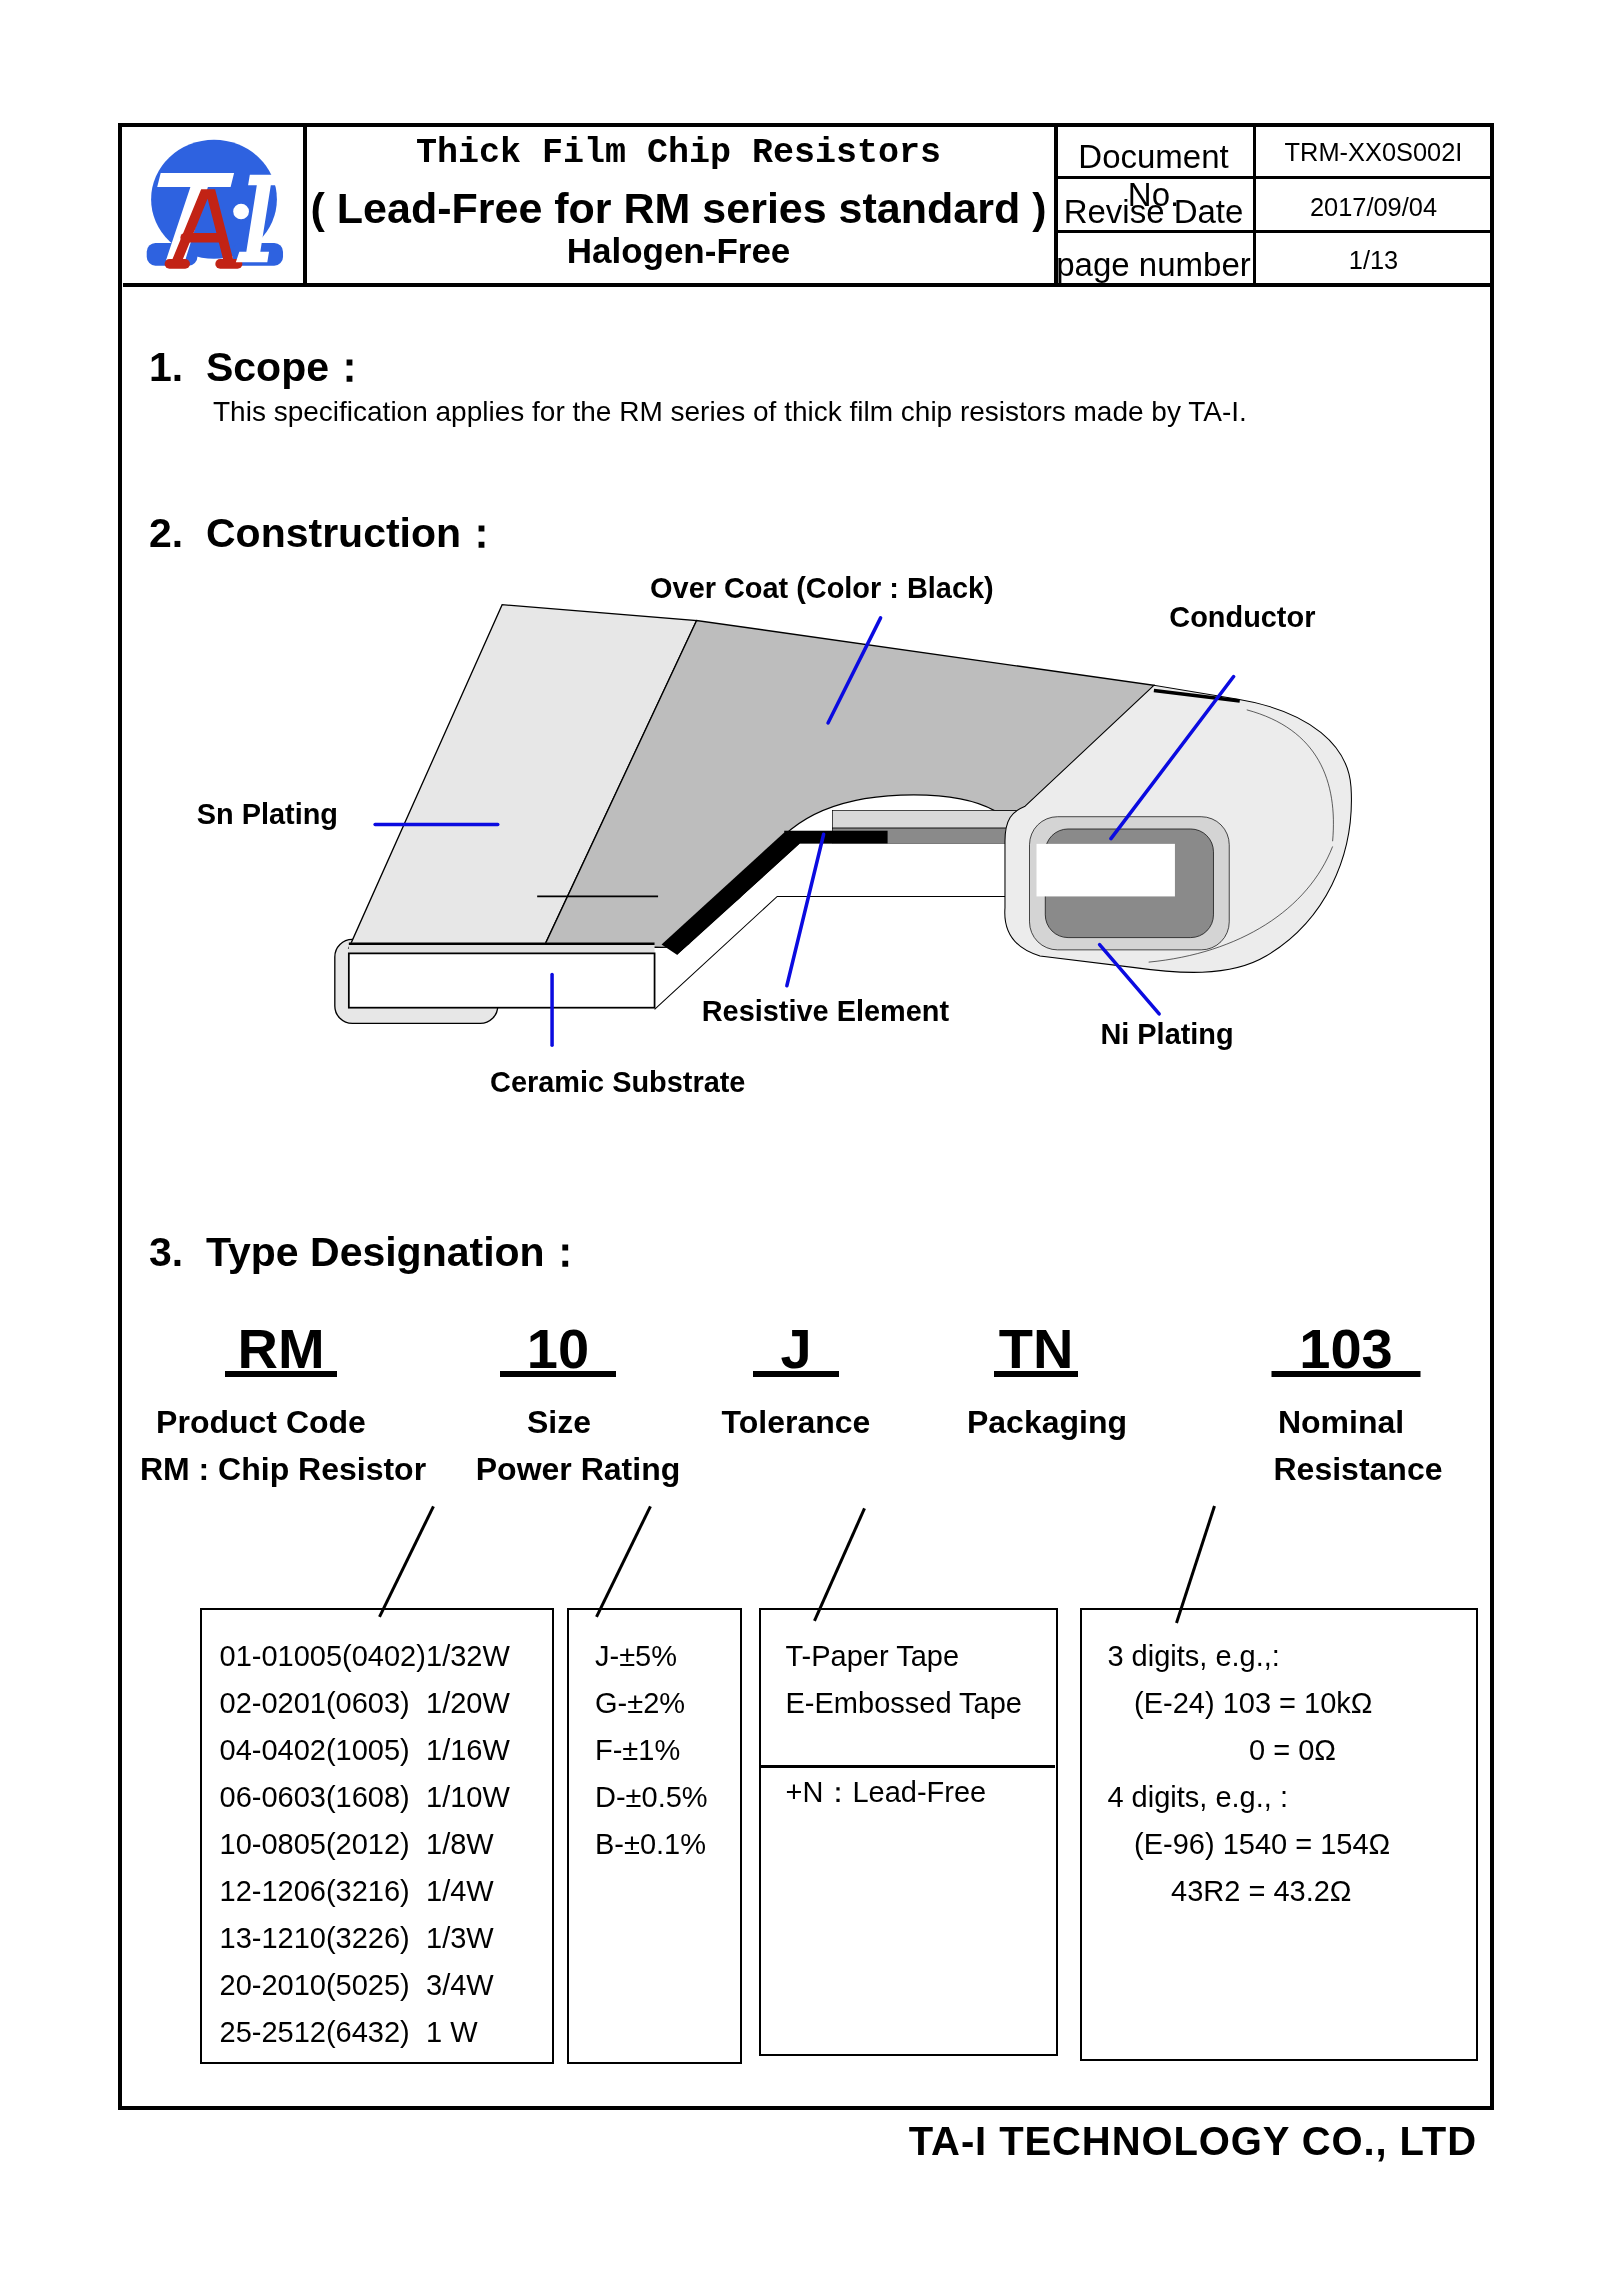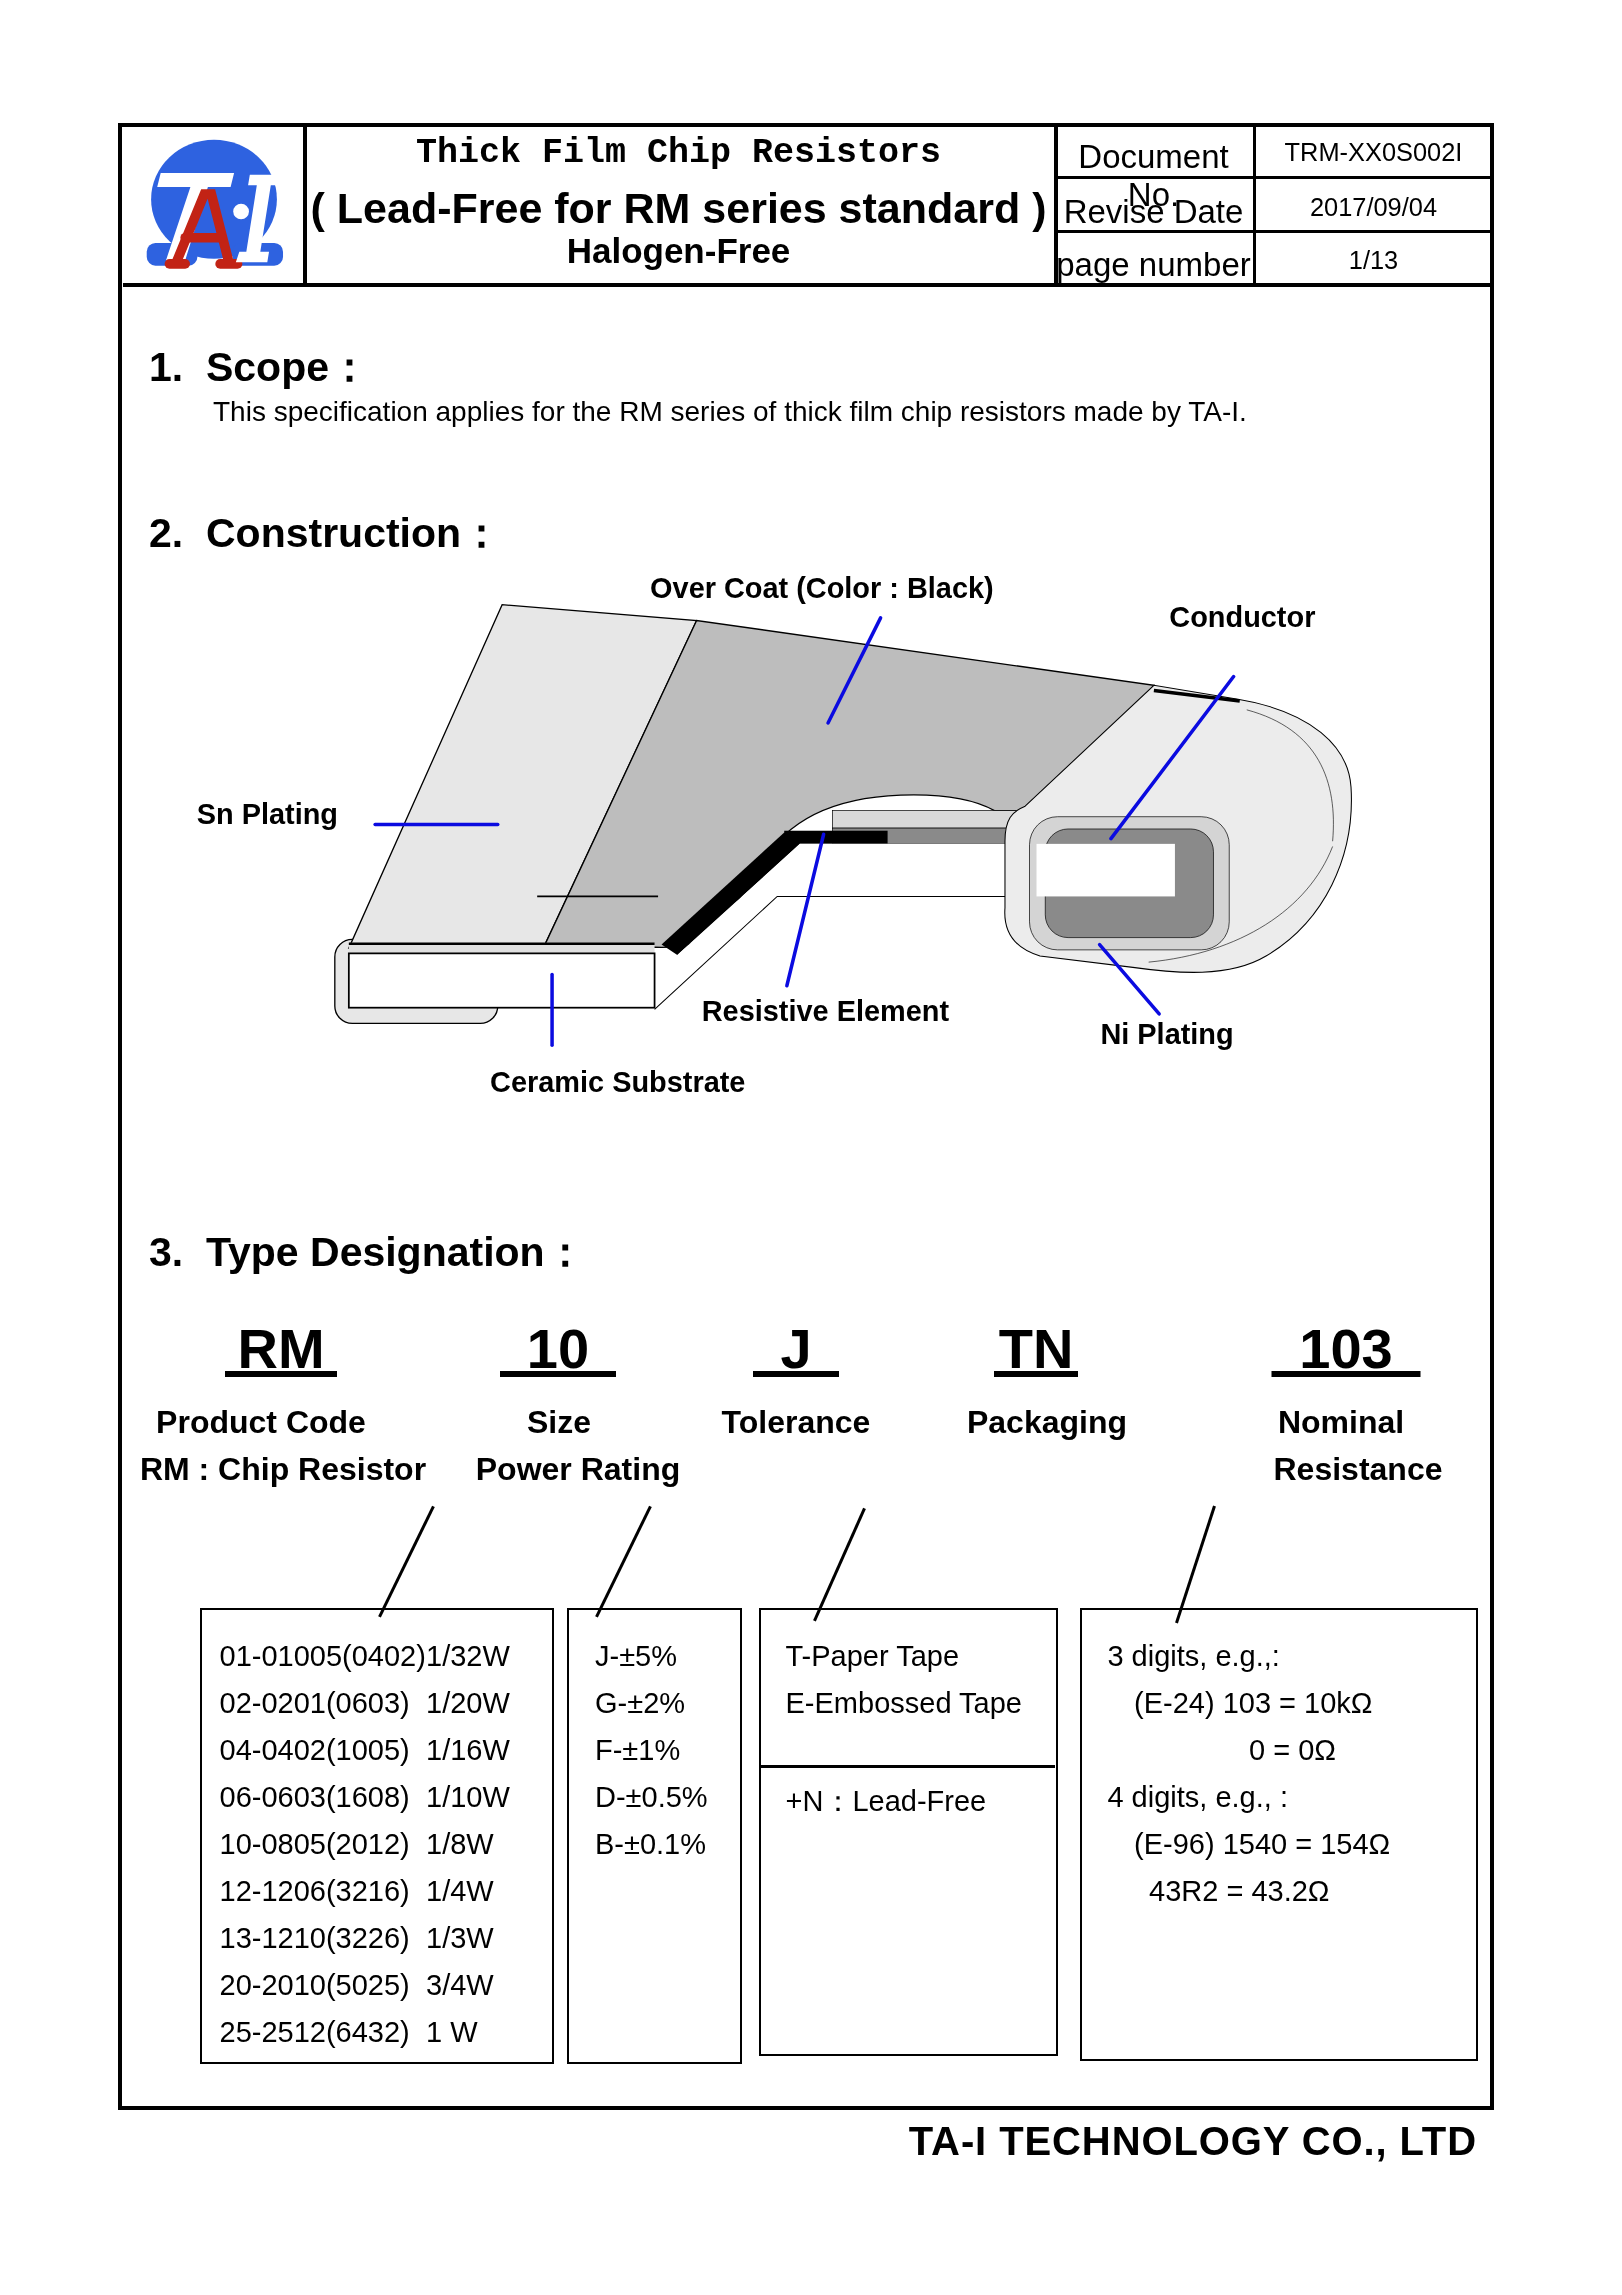--- a/index.html
+++ b/index.html
@@ -23,21 +23,21 @@
   .box{position:absolute;border:2.6px solid #000;box-sizing:border-box;font-size:29px;}
   .rows{padding-top:23px;}
   .row{position:relative;height:47px;line-height:47px;}
   .row .c1{position:absolute;left:17.5px;white-space:pre;}
   .row .c2{position:absolute;left:224px;white-space:pre;}
   .tolrow{height:47px;line-height:47px;padding-left:26px;white-space:pre;}
   .pakrow{height:47px;line-height:47px;padding-left:24.5px;white-space:pre;}
   .pakdiv{position:absolute;left:-0.9px;top:155px;width:295px;height:2.6px;background:#000;}
   .paklow{position:absolute;left:0;top:158px;width:100%;}
   .nomrow{height:47px;line-height:47px;white-space:pre;}
-  .ind1{padding-left:25.4px;}.ind2{padding-left:52px;}.ind3{padding-left:167px;}.ind4{padding-left:67px;}
+  .ind1{padding-left:25.4px;}.ind2{padding-left:52px;}.ind3{padding-left:167px;}.ind4{padding-left:89px;}
   .footer{right:146px;top:2119px;font-size:40px;font-weight:bold;letter-spacing:0.9px;}
   svg text{font-family:"Liberation Sans",sans-serif;font-weight:bold;font-size:33px;}
 </style>
 </head>
 <body>
 
 <div class="page">
 
   <div class="frame"></div>
 
@@ -200,21 +200,21 @@
     <div class="tolrow">B-±0.1%</div>
   </div>
 
   <div class="box" style="left:759px;top:1608px;width:299px;height:448px">
     <div class="rows">
       <div class="pakrow">T-Paper Tape</div>
       <div class="pakrow">E-Embossed Tape</div>
     </div>
     <div class="pakdiv"></div>
     <div class="paklow">
-      <div class="pakrow" style="padding-top:10px">+N：Lead-Free</div>
+      <div class="pakrow" style="padding-top:1px">+N：Lead-Free</div>
     </div>
   </div>
 
   <div class="box rows" style="left:1080px;top:1608px;width:398px;height:453px">
     <div class="nomrow ind1">3 digits, e.g.,:</div>
     <div class="nomrow ind2">(E-24) 103 = 10kΩ</div>
     <div class="nomrow ind3">0 = 0Ω</div>
     <div class="nomrow ind1">4 digits, e.g., :</div>
     <div class="nomrow ind2">(E-96) 1540 = 154Ω</div>
     <div class="nomrow ind4">43R2 = 43.2Ω</div>

